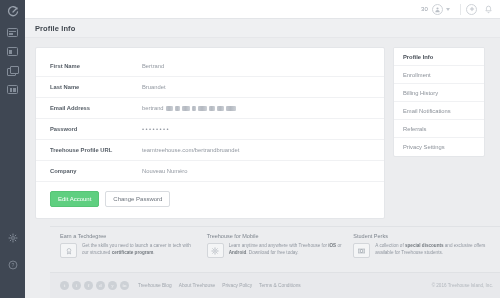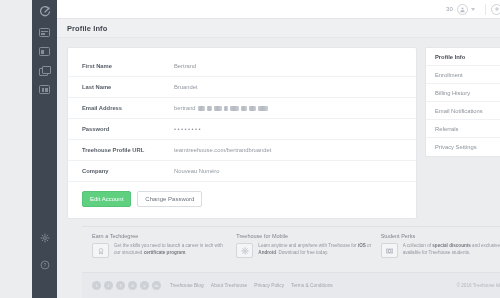--- a/index.html
+++ b/index.html
@@ -2,21 +2,21 @@
 <html><head>
 <meta charset="utf-8">
 <style>
   * { box-sizing: border-box; margin: 0; padding: 0; }
   html, body {
     width: 500px; height: 298px;
     font-family: "Liberation Sans", sans-serif;
     background: #ecedef;
     overflow: hidden;
   }
-  .app { position: relative; width: 500px; height: 298px; display: flex; padding-left: 32px; }
+  .app { position: relative; width: 500px; height: 298px; display: flex; }
 
   
   .rail {
     width: 25px; height: 298px; flex: 0 0 25px;
     background: #3f4753;
     display: flex; flex-direction: column; align-items: center;
     padding-top: 5px;
   }
   .rail-logo {
     width: 14px; height: 14px; margin-bottom: 9px;

